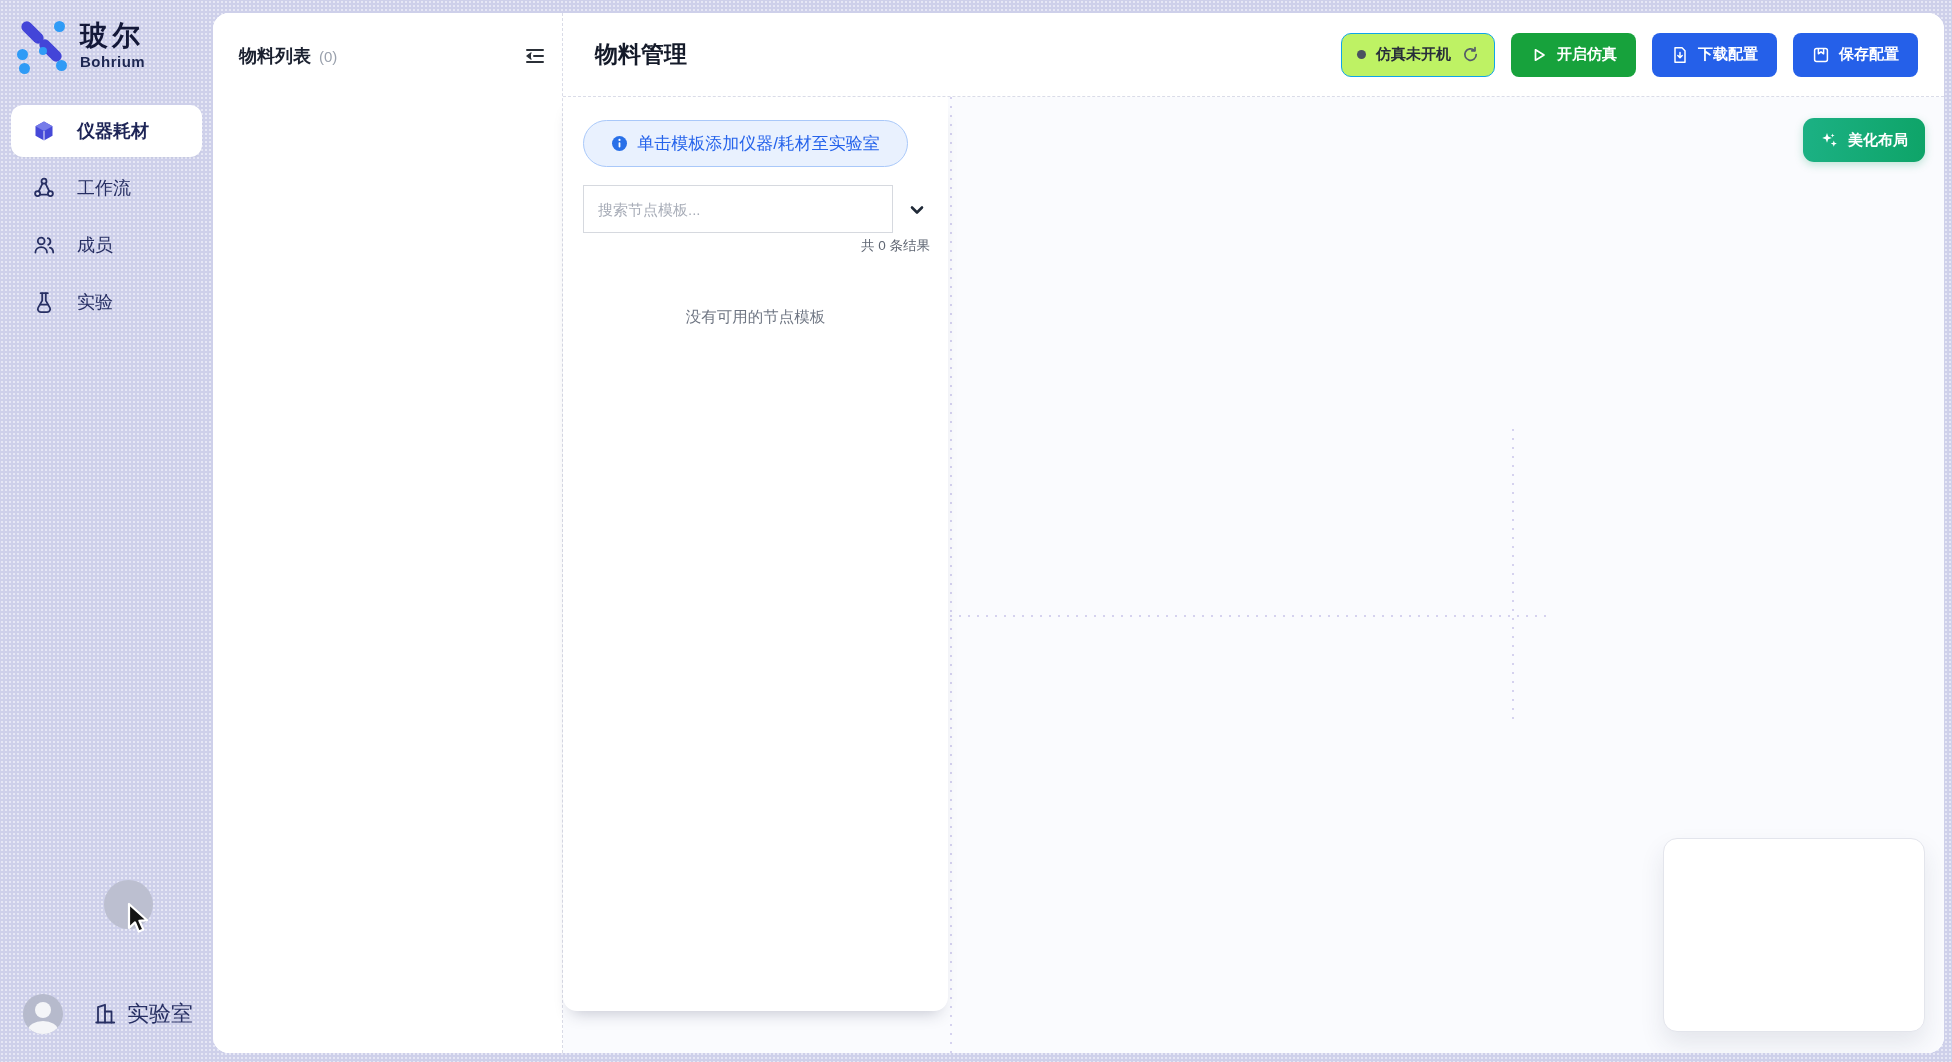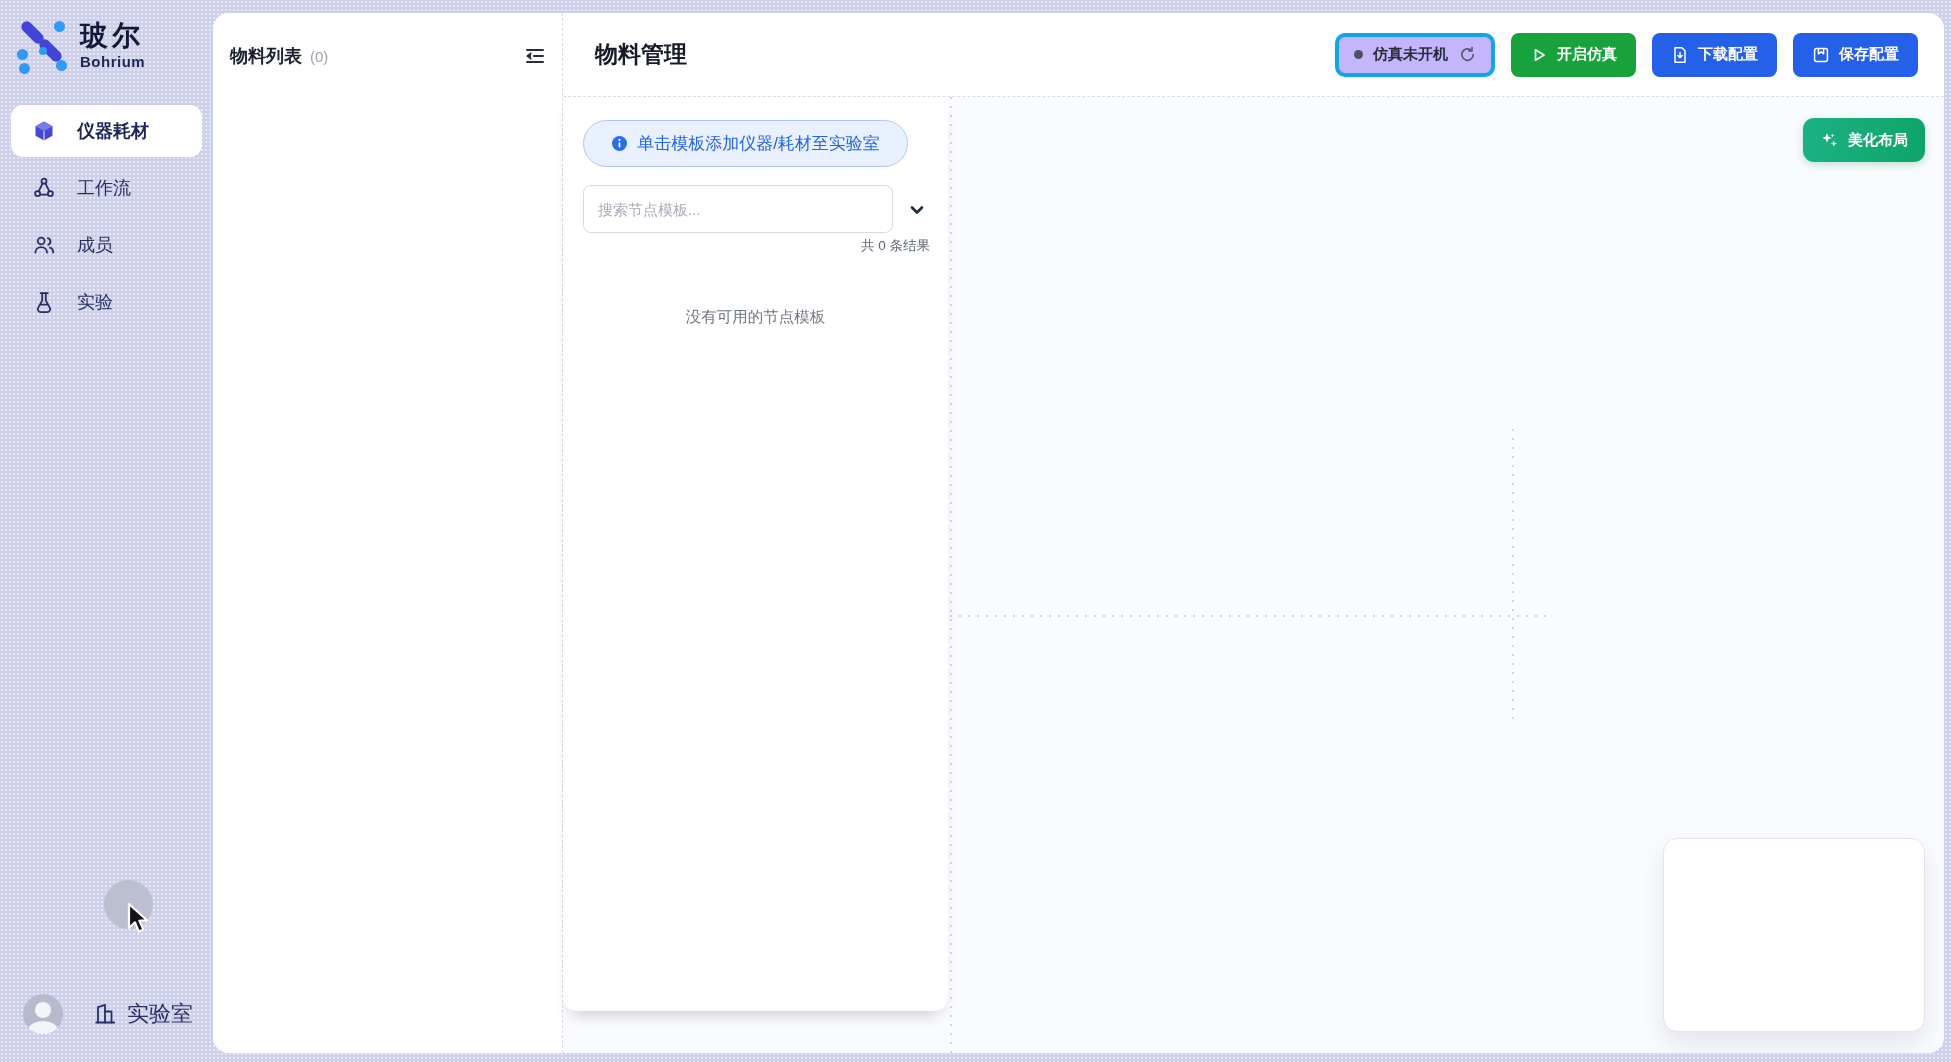--- a/index.html
+++ b/index.html
@@ -43,50 +43,50 @@
   .avatar::before { content:""; position:absolute; left:12px; top:8px; width:16px; height:16px; border-radius:50%; background:#f4f5f8; }
   .avatar::after { content:""; position:absolute; left:5px; top:27px; width:30px; height:18px; border-radius:50%; background:#f4f5f8; }
   .lab-entry { display:flex; align-items:center; gap:10px; margin-left:30px; cursor:pointer; }
   .lab-label { font-size:22px; color:#272f63; }
 
   
   .window { position:absolute; left:213px; top:13px; width:1731px; height:1040px; background:#ffffff; border-radius:16px; overflow:hidden; }
 
   
   .materials-panel { position:absolute; left:0; top:0; width:350px; height:100%; background:#ffffff; border-right:1px dashed #d9dbe7; }
-  .materials-head { display:flex; align-items:center; padding:30px 14px 0 17px; }
+  .materials-head { display:flex; align-items:center; padding:30px 14px 0 26px; }
   .materials-title { font-size:18px; font-weight:bold; color:#1b2130; }
   .materials-count { font-size:15px; color:#9aa1ad; margin-left:8px; }
   .fold-btn { margin-left:auto; width:26px; height:26px; display:flex; align-items:center; justify-content:center; cursor:pointer; }
 
   
   .main-col { position:absolute; left:350px; top:0; right:0; height:100%; }
   .topbar { position:absolute; left:0; top:0; right:0; height:84px; background:#fff; border-bottom:1px dashed #dadce8; display:flex; align-items:center; padding:0 26px 0 32px; }
   .page-title { font-size:23px; font-weight:bold; color:#141a29; }
   .topbar-right { margin-left:auto; display:flex; align-items:center; gap:16px; }
-  .status-pill { height:44px; border-radius:10px; border:4px solid #0ea5e9; background:#c4b5fd; display:flex; align-items:center; gap:10px; padding:0 15px; cursor:default;margin-left:42px; }
+  .status-pill { height:44px; border-radius:10px; border:1px solid #0ea5e9; background:#bef264; display:flex; align-items:center; gap:10px; padding:0 15px; cursor:default;margin-left:42px; }
   .status-dot { width:9px; height:9px; border-radius:50%; background:#4a5160; }
   .status-text { font-size:15px; font-weight:bold; color:#272d3a; }
   .refresh-btn { width:18px; height:18px; display:flex; align-items:center; justify-content:center; cursor:pointer; }
   .btn { height:44px; border:none; border-radius:8px; display:flex; align-items:center; gap:9px; padding:0 19px; font-size:15px; font-weight:bold; color:#fff; cursor:pointer; font-family:inherit; }
   .btn-green { background:#17a23c; }
   .btn-blue { background:#2560e9; }
 
   
   .canvas { position:absolute; left:0; top:84px; right:0; bottom:0; background:#fafbfe; }
   .gridline-v { position:absolute; width:2px; background-image:repeating-linear-gradient(to bottom,#d5d2ef 0 2px, rgba(0,0,0,0) 2px 9px); }
   .gridline-h { position:absolute; height:2px; background-image:repeating-linear-gradient(to right,#d5d2ef 0 2px, rgba(0,0,0,0) 2px 9px); }
   .gl-v1 { left:387px; top:0; height:956px; }
   .gl-v2 { left:949px; top:332px; height:291px; }
   .gl-h1 { left:387px; top:518px; width:598px; }
 
   .template-card { position:absolute; left:0; top:0; width:385px; height:914px; background:#ffffff; border-radius:0 0 14px 14px; box-shadow:0 10px 16px -8px rgba(35,40,70,.25); }
   .hint-banner { position:absolute; left:20px; top:23px; width:325px; height:47px; border-radius:24px; background:#e9f1fe; border:1px solid #a9c8f9; display:flex; align-items:center; justify-content:center; gap:9px; }
   .hint-text { font-size:17px; color:#2563eb; }
-  .search-input { position:absolute; left:20px; top:88px; width:310px; height:48px; border:1px solid #d6d9df; border-radius:8px; background:#fff; padding:0 14px; font-size:15px; color:#30343c; outline:none; font-family:inherit; }
+  .search-input { position:absolute; left:20px; top:88px; width:310px; height:48px; border:1px solid #d6d9df; border-radius:0; background:#fff; padding:0 14px; font-size:15px; color:#30343c; outline:none; font-family:inherit; }
   .search-input::placeholder { color:#a8adb8; }
   .collapse-chevron { position:absolute; left:340px; top:101px; width:28px; height:24px; display:flex; align-items:center; justify-content:center; cursor:pointer; }
   .result-count { position:absolute; right:18px; top:140px; font-size:13.5px; color:#5f6673; }
   .empty-text { position:absolute; left:0; top:210px; width:100%; text-align:center; font-size:15.5px; color:#6f7683; }
 
   .beautify-btn { position:absolute; right:19px; top:21px; height:44px; border:none; border-radius:11px; padding:0 17px; display:flex; align-items:center; gap:9px; background:linear-gradient(94deg,#1cb184,#0ea468); color:#fff; font-size:15px; font-weight:bold; cursor:pointer; font-family:inherit; box-shadow:0 3px 8px rgba(14,160,100,.25); }
 
   .minimap { position:absolute; right:19px; bottom:21px; width:262px; height:194px; background:#ffffff; border:1px solid #e3e5ec; border-radius:14px; box-shadow:0 12px 24px rgba(40,45,80,.10); }
 
   

